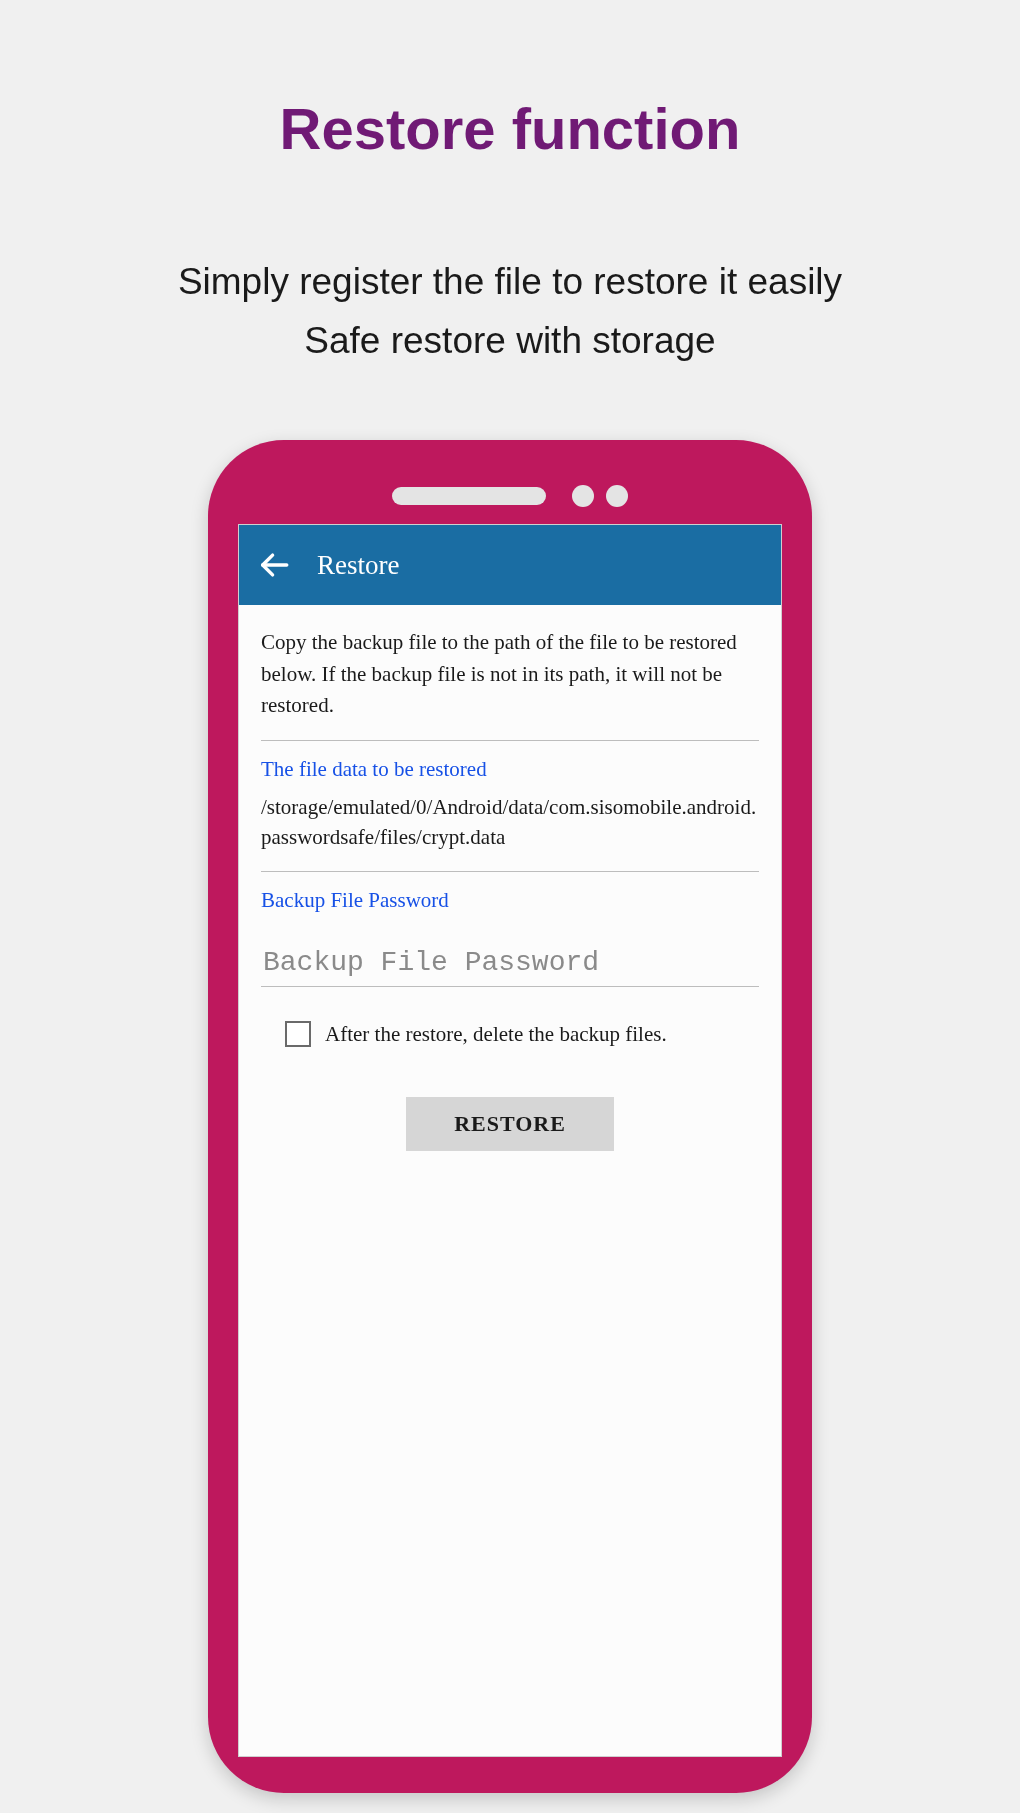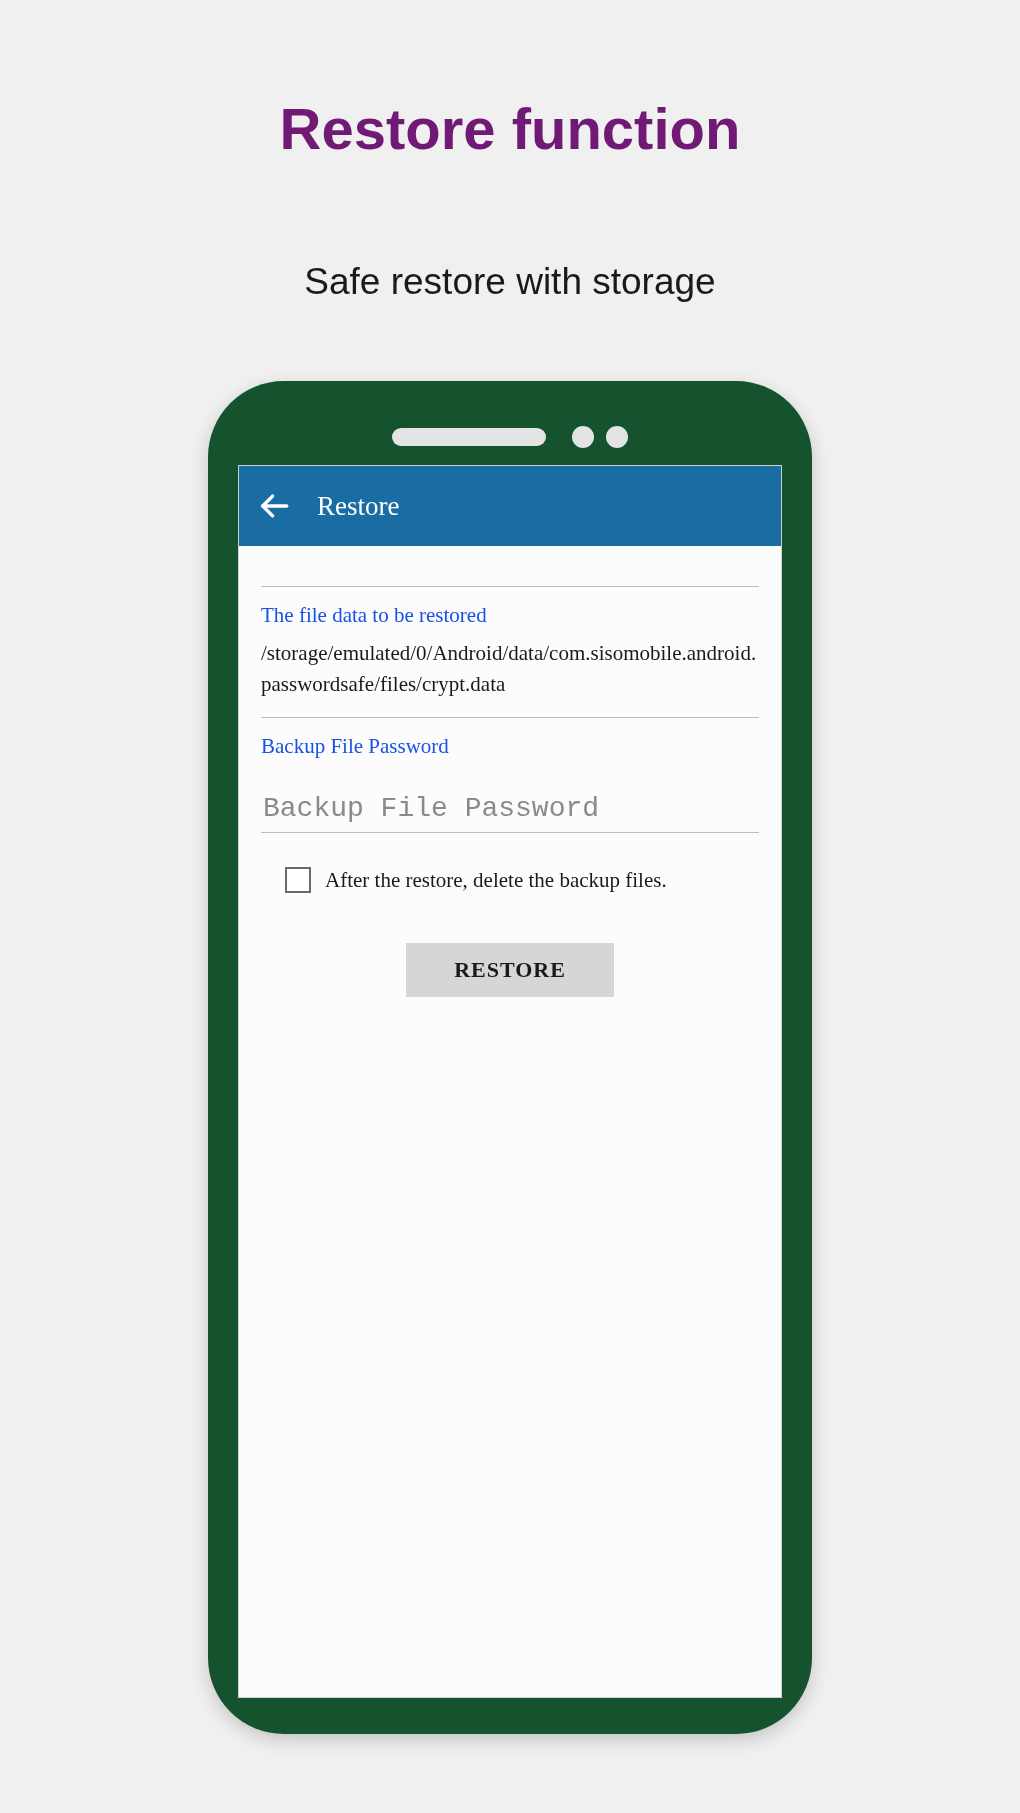--- a/index.html
+++ b/index.html
@@ -25,21 +25,21 @@
   text-align: center;
   color: #1a1a1a;
   font-size: 37px;
   margin-top: 90px;
   line-height: 1.6;
 }
 .phone-frame {
   width: 604px;
   height: 1353px;
   margin: 70px auto 0;
-  background: #14532d;
+  background: #be185d;
   border-radius: 76px;
   box-shadow: 0 6px 18px rgba(0,0,0,0.18);
   padding: 30px 30px 36px 30px;
   position: relative;
 }
 .phone-notch {
   display: flex;
   justify-content: center;
   align-items: center;
   gap: 26px;
@@ -167,20 +167,21 @@
   color: #1a1a1a;
   letter-spacing: 1px;
   cursor: pointer;
 }
 </style>
 </head>
 <body>
 
 <h1 class="page-title">Restore function</h1>
 <div class="page-subtitle">
+  <div>Simply register the file to restore it easily</div>
   <div>Safe restore with storage</div>
 </div>
 
 <div class="phone-frame">
   <div class="phone-notch">
     <span class="notch-pill"></span>
     <span class="notch-dots">
       <span class="notch-dot"></span>
       <span class="notch-dot"></span>
     </span>
@@ -191,20 +192,21 @@
       <span class="back-arrow">
         <svg viewBox="0 0 24 24" fill="none" stroke="currentColor" stroke-width="2.4" stroke-linecap="round" stroke-linejoin="round">
           <line x1="21" y1="12" x2="4" y2="12"></line>
           <polyline points="11 5 4 12 11 19"></polyline>
         </svg>
       </span>
       <span class="app-bar-title">Restore</span>
     </div>
 
     <div class="content">
+      <div class="instruction">Copy the backup file to the path of the file to be restored below. If the backup file is not in its path, it will not be restored.</div>
       <hr class="divider">
 
       <div class="section-label">The file data to be restored</div>
       <div class="file-path">/storage/emulated/0/Android/data/com.sisomobile.android.passwordsafe/files/crypt.data</div>
       <hr class="divider">
 
       <div class="section-label">Backup File Password</div>
       <input type="password" class="password-input" placeholder="Backup File Password" style="">
 
       <div class="checkbox-row">

